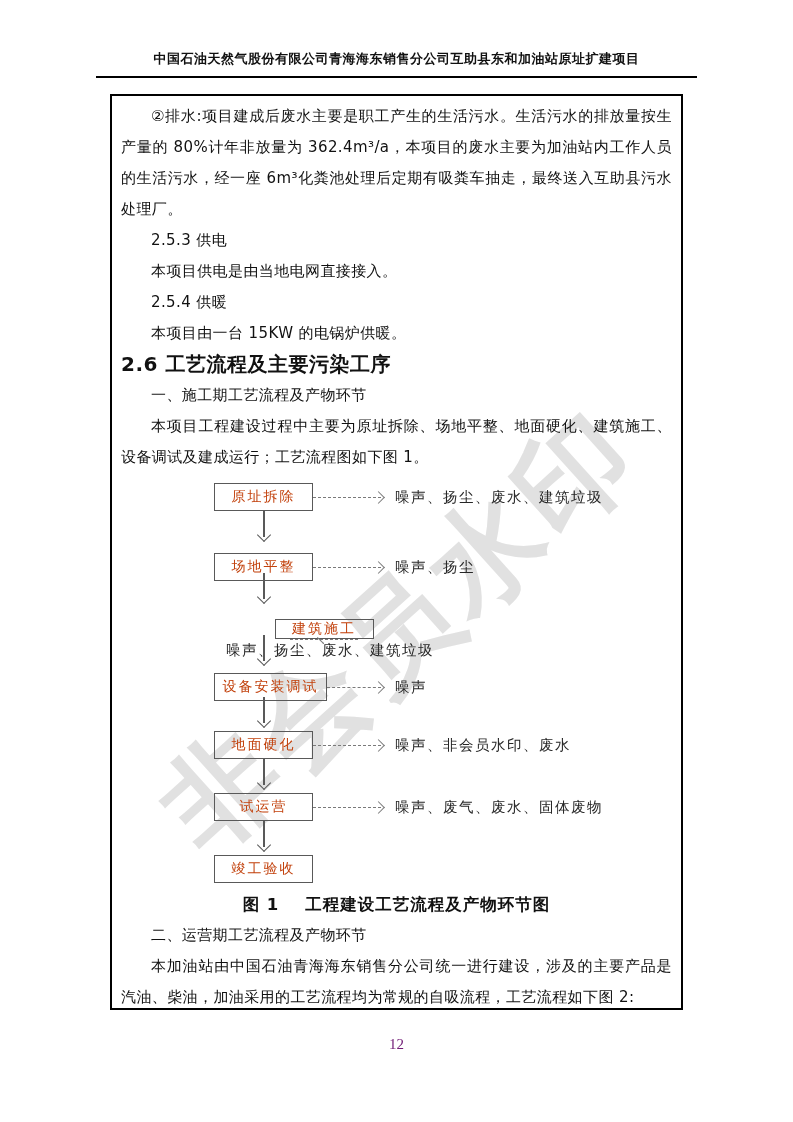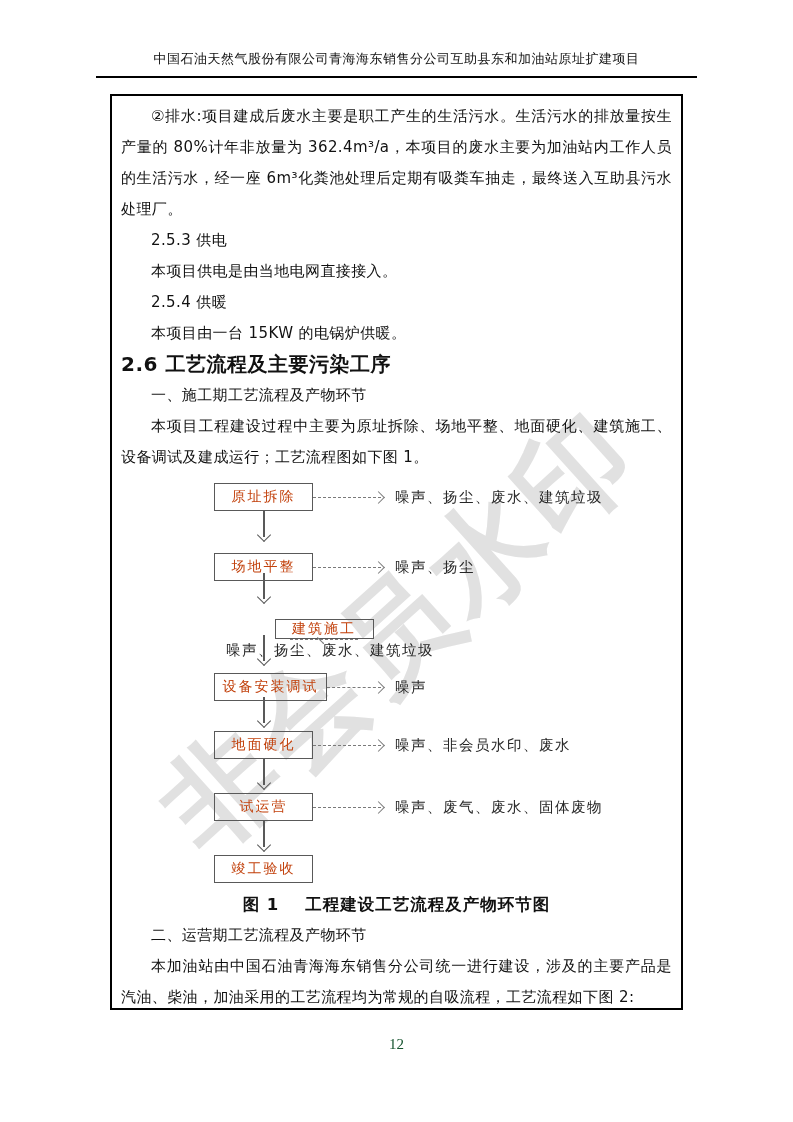--- a/index.html
+++ b/index.html
@@ -12,21 +12,21 @@
   .watermark {
     position:absolute; left:50px; top:556px; width:700px;
     text-align:center; white-space:nowrap;
     font-size:112px; font-weight:bold; letter-spacing:6px;
     color:#e1e1e1; transform:rotate(-42deg);
     z-index:0; user-select:none;
   }
   
   .page-header {
     position:absolute; top:50px; left:0; right:0; z-index:1;
-    text-align:center; font-size:13px; font-weight:normal; letter-spacing:0.5px;
+    text-align:center; font-size:13px; font-weight:bold; letter-spacing:0.5px;
   }
   .header-rule {
     position:absolute; top:76px; left:96px; width:601px; height:0;
     border-top:2px solid #000; z-index:1;
   }
   
   .content-box {
     position:absolute; left:110px; top:94px; width:573px; height:916px;
     box-sizing:border-box; border:2px solid #000; padding:5px 9px 0 9px;
     z-index:1; background:transparent;
@@ -69,21 +69,21 @@
   }
   .w0{top:47px;} .w1{top:109px;} .w2{top:171px;} .w3{top:233px;} .w4{top:295px;} .w5{top:357px;}
   
   .figcap {
     margin:0; text-align:center; font-weight:bold; font-size:16.5px;
     line-height:31px; letter-spacing:1px;
   }
   .figcap .gap { display:inline-block; width:26px; }
   .page-number {
     position:absolute; top:1036px; left:0; right:0; z-index:1;
-    text-align:center; font-size:15px; font-family:"Liberation Serif", serif; color:#14532d;
+    text-align:center; font-size:15px; font-family:"Liberation Serif", serif; color:#701a75;
   }
 </style>
 </head>
 <body>
 
 <div class="page">
 
   <div class="watermark">非会员水印</div>
 
   <div class="page-header">中国石油天然气股份有限公司青海海东销售分公司互助县东和加油站原址扩建项目</div>

